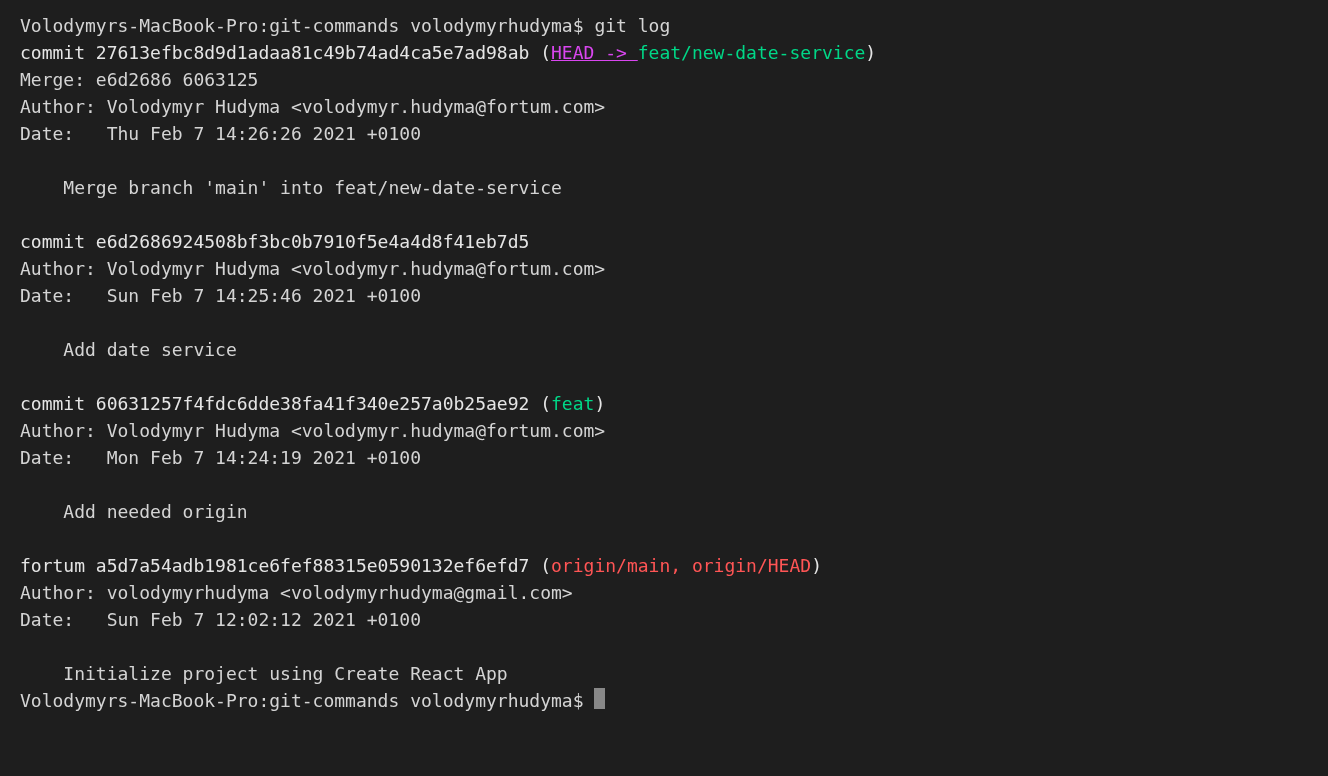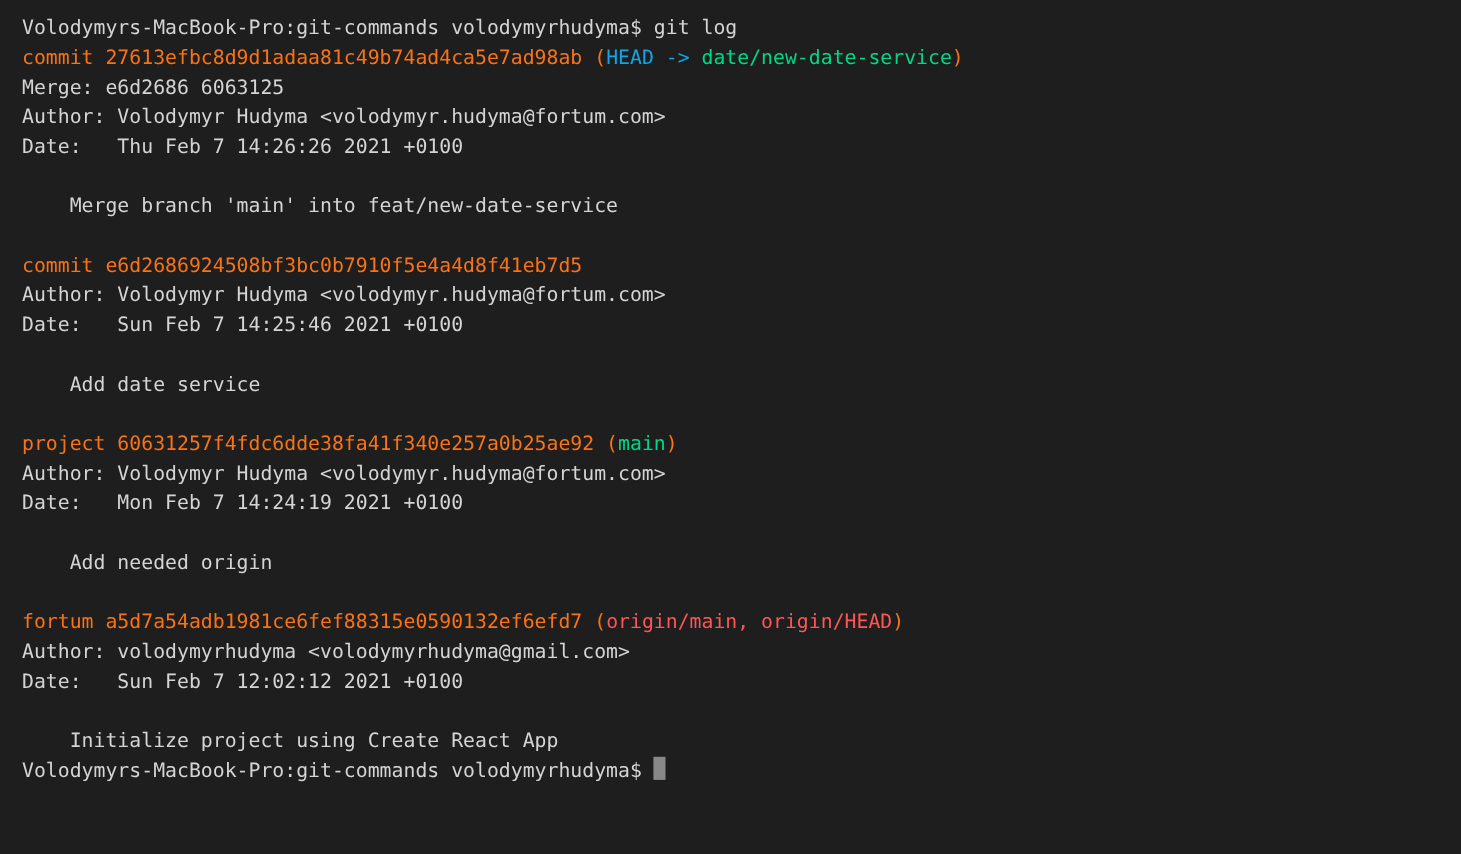--- a/index.html
+++ b/index.html
@@ -13,56 +13,57 @@
       font-family: 'Menlo', 'Monaco', 'Consolas', monospace;
       font-size: 18px;
       line-height: 1.5;
       padding: 12px 20px;
       white-space: pre;
     }
     .white {
       color: #d4d4d4;
     }
     .yellow {
-      color: #f97316;
+      color: #e5e5e5;
     }
     .cyan {
-      color: #0ea5e9;
+      color: #d946ef;
+      text-decoration: underline;
     }
     .green {
       color: #00d787;
     }
     .red {
       color: #ff5555;
     }
     .cursor {
       background-color: #888888;
       display: inline-block;
       width: 11px;
       height: 21px;
       vertical-align: text-bottom;
       margin-bottom: 2px;
     }
   </style>
 </head>
 <body><span class="white">Volodymyrs-MacBook-Pro:git-commands volodymyrhudyma$</span> <span class="white">git log</span>
-<span class="yellow">commit 27613efbc8d9d1adaa81c49b74ad4ca5e7ad98ab</span> <span class="yellow">(</span><span class="cyan">HEAD -&gt; </span><span class="green">date/new-date-service</span><span class="yellow">)</span>
+<span class="yellow">commit 27613efbc8d9d1adaa81c49b74ad4ca5e7ad98ab</span> <span class="yellow">(</span><span class="cyan">HEAD -&gt; </span><span class="green">feat/new-date-service</span><span class="yellow">)</span>
 <span class="white">Merge: e6d2686 6063125</span>
 <span class="white">Author: Volodymyr Hudyma &lt;volodymyr.hudyma@fortum.com&gt;</span>
 <span class="white">Date:   Thu Feb 7 14:26:26 2021 +0100</span>
 
 <span class="white">    Merge branch 'main' into feat/new-date-service</span>
 
 <span class="yellow">commit e6d2686924508bf3bc0b7910f5e4a4d8f41eb7d5</span>
 <span class="white">Author: Volodymyr Hudyma &lt;volodymyr.hudyma@fortum.com&gt;</span>
 <span class="white">Date:   Sun Feb 7 14:25:46 2021 +0100</span>
 
 <span class="white">    Add date service</span>
 
-<span class="yellow">project 60631257f4fdc6dde38fa41f340e257a0b25ae92</span> <span class="yellow">(</span><span class="green">main</span><span class="yellow">)</span>
+<span class="yellow">commit 60631257f4fdc6dde38fa41f340e257a0b25ae92</span> <span class="yellow">(</span><span class="green">feat</span><span class="yellow">)</span>
 <span class="white">Author: Volodymyr Hudyma &lt;volodymyr.hudyma@fortum.com&gt;</span>
 <span class="white">Date:   Mon Feb 7 14:24:19 2021 +0100</span>
 
 <span class="white">    Add needed origin</span>
 
 <span class="yellow">fortum a5d7a54adb1981ce6fef88315e0590132ef6efd7</span> <span class="yellow">(</span><span class="red">origin/main, origin/HEAD</span><span class="yellow">)</span>
 <span class="white">Author: volodymyrhudyma &lt;volodymyrhudyma@gmail.com&gt;</span>
 <span class="white">Date:   Sun Feb 7 12:02:12 2021 +0100</span>
 
 <span class="white">    Initialize project using Create React App</span>

